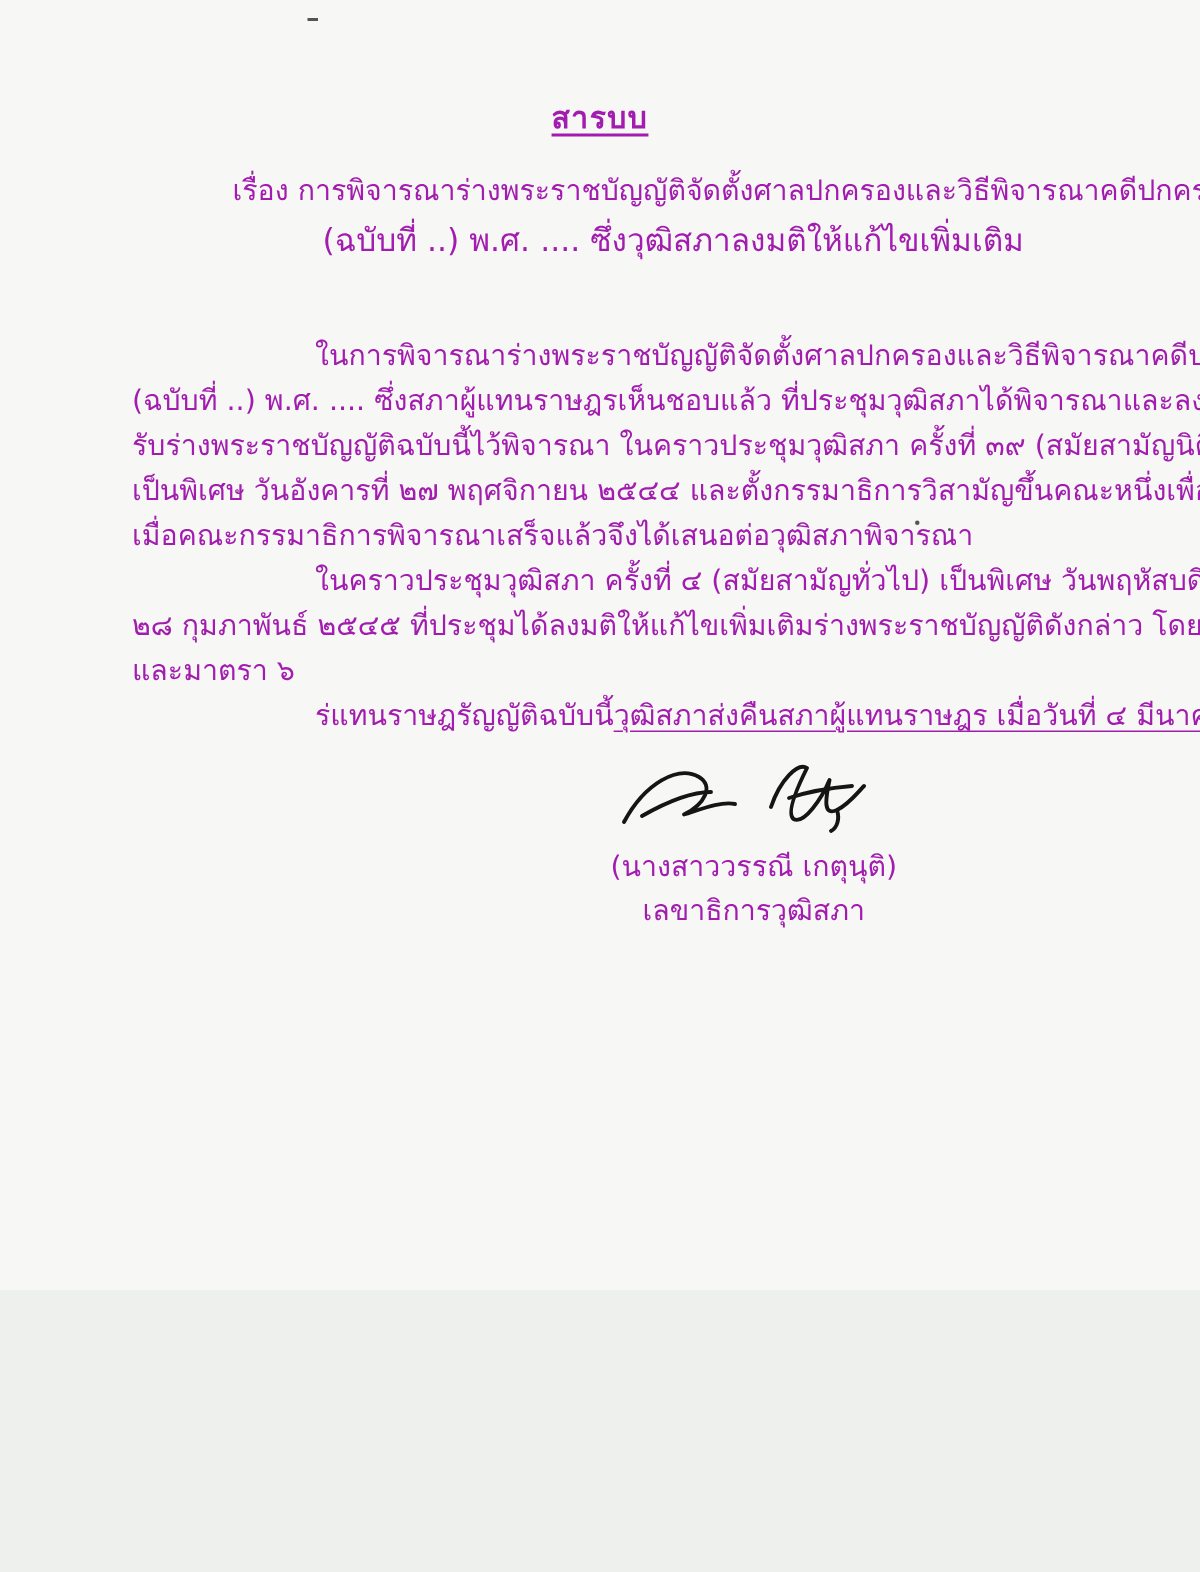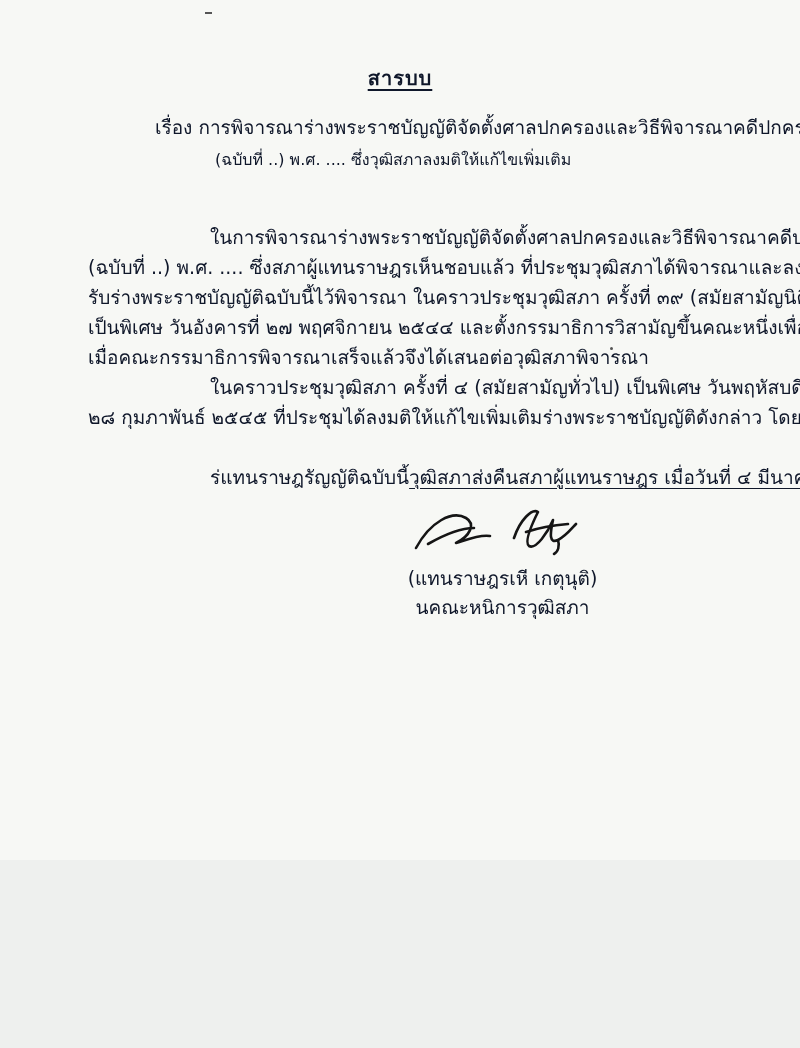--- a/index.html
+++ b/index.html
@@ -7,21 +7,21 @@
     padding: 0;
     background: #eef0ee;
     font-family: "DejaVu Sans", sans-serif;
   }
   .page {
     position: relative;
     width: 800px;
     height: 860px;
     margin: 0 auto;
     background: #f7f8f5;
-    color: #0f172a;
+    color: #a21caf;
     overflow: hidden;
   }
   .doc-title {
     position: absolute;
     top: 62px;
     left: 0;
     width: 100%;
     text-align: center;
     font-size: 20px;
     font-weight: bold;
@@ -34,21 +34,21 @@
     top: 112px;
     left: 155px;
     font-size: 19px;
     line-height: 30px;
     white-space: nowrap;
   }
   .subject-line2 {
     position: absolute;
     top: 145px;
     left: 215px;
-    font-size: 16px;
+    font-size: 21px;
     line-height: 30px;
     white-space: nowrap;
   }
   .body-block {
     position: absolute;
     left: 88px;
     width: 660px;
     font-size: 19px;
     line-height: 30px;
   }
@@ -91,33 +91,34 @@
     <div class="line indent">ในการพิจารณาร่างพระราชบัญญัติจัดตั้งศาลปกครองและวิธีพิจารณาคดีปกครอง</div>
     <div class="line">(ฉบับที่ ..) พ.ศ. ....  ซึ่งสภาผู้แทนราษฎรเห็นชอบแล้ว  ที่ประชุมวุฒิสภาได้พิจารณาและลงมติ</div>
     <div class="line">รับร่างพระราชบัญญัติฉบับนี้ไว้พิจารณา  ในคราวประชุมวุฒิสภา  ครั้งที่ ๓๙  (สมัยสามัญนิติบัญญัติ)</div>
     <div class="line">เป็นพิเศษ  วันอังคารที่ ๒๗ พฤศจิกายน ๒๕๔๔  และตั้งกรรมาธิการวิสามัญขึ้นคณะหนึ่งเพื่อพิจารณา</div>
     <div class="line">เมื่อคณะกรรมาธิการพิจารณาเสร็จแล้วจึงได้เสนอต่อวุฒิสภาพิจารณา</div>
   </div>
 
   <div class="body-block" style="top:372px;">
     <div class="line indent">ในคราวประชุมวุฒิสภา  ครั้งที่ ๔  (สมัยสามัญทั่วไป)  เป็นพิเศษ  วันพฤหัสบดีที่</div>
     <div class="line">๒๘ กุมภาพันธ์ ๒๕๔๕  ที่ประชุมได้ลงมติให้แก้ไขเพิ่มเติมร่างพระราชบัญญัติดังกล่าว  โดยตัดมาตรา ๕</div>
+    <div class="line">และมาตรา ๖</div>
   </div>
 
   <div class="body-block" style="top:462px;">
     <div class="line indent"><span>ร่แทนราษฎรัญญัติฉบับนี้</span><span class="u">วุฒิสภาส่งคืนสภาผู้แทนราษฎร  เมื่อวันที่ ๔ มีนาคม ๒๕๔๕</span></div>
   </div>
 
   <div class="sig-block">
     <svg class="sig-svg" width="190" height="62" viewBox="0 0 190 62">
       <g fill="none" stroke="#151515" stroke-width="2.6" stroke-linecap="round" stroke-linejoin="round">
         <path d="M8 50 C 22 24, 44 12, 58 20 C 68 26, 62 38, 48 45 C 58 42, 72 36, 82 38"></path>
         <path d="M20 46 C 34 38, 52 30, 66 30"></path>
         <path d="M106 40 C 112 22, 124 10, 130 14 C 124 26, 116 44, 121 48 C 128 52, 140 34, 145 22 C 142 36, 141 46, 150 42 C 158 38, 164 30, 168 26"></path>
         <path d="M118 34 C 130 30, 148 27, 160 26"></path>
         <path d="M150 42 C 152 48, 150 54, 146 56"></path>
       </g>
     </svg>
-    <div>(แทนราษฎรเหี  เกตุนุติ)</div>
-    <div>นคณะหนิการวุฒิสภา</div>
+    <div>(นางสาววรรณี  เกตุนุติ)</div>
+    <div>เลขาธิการวุฒิสภา</div>
   </div>
 
 </div>
 
 </body></html>

